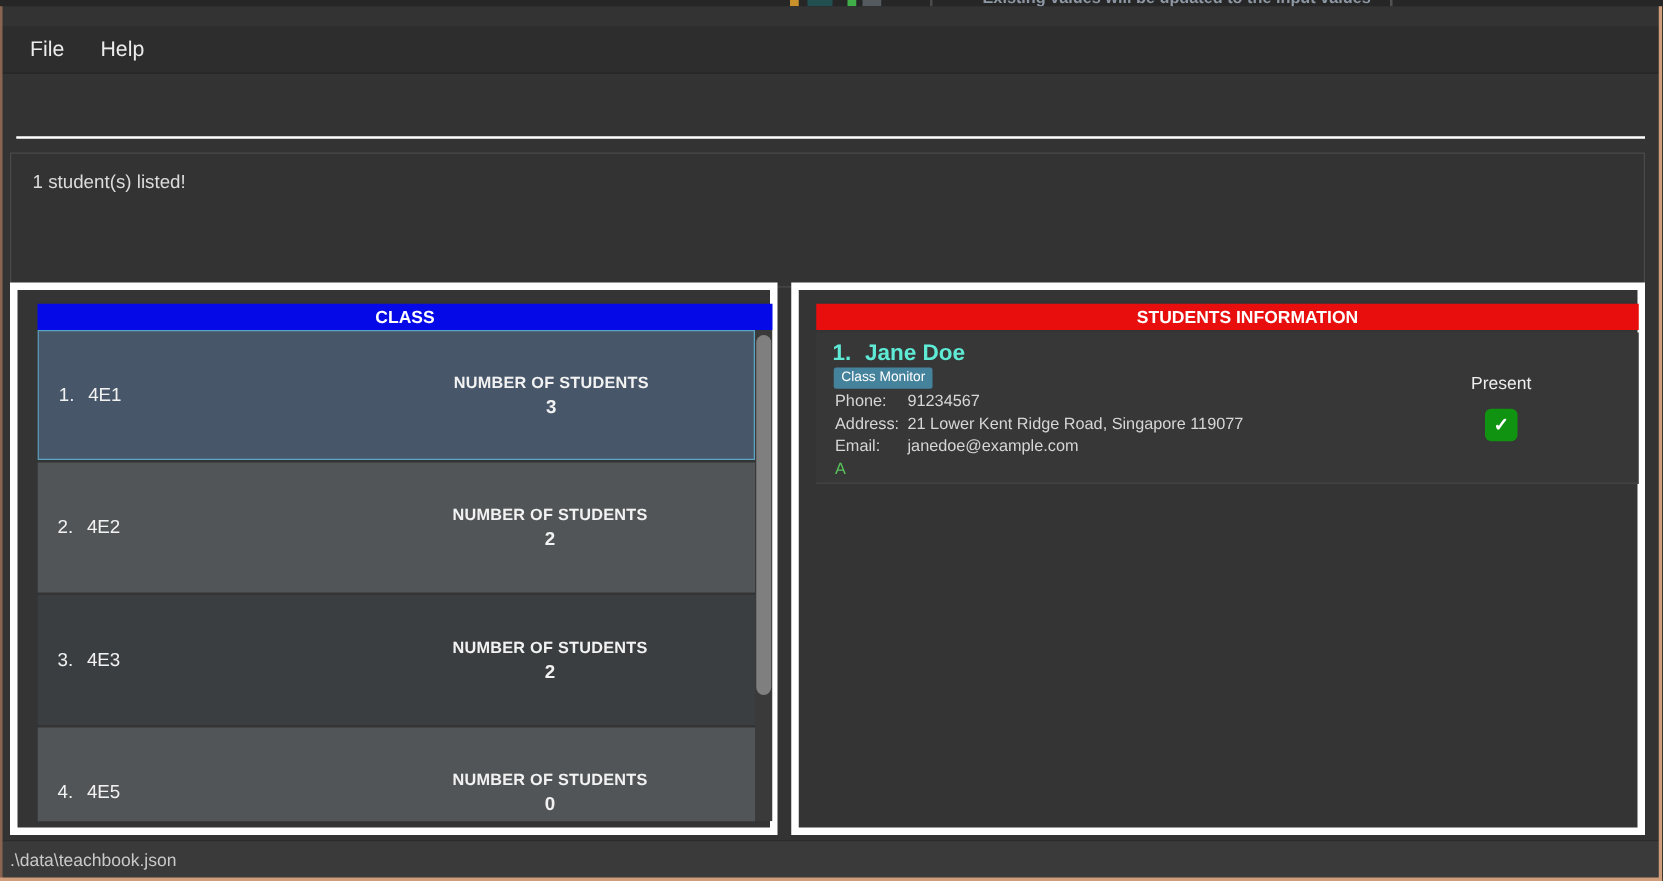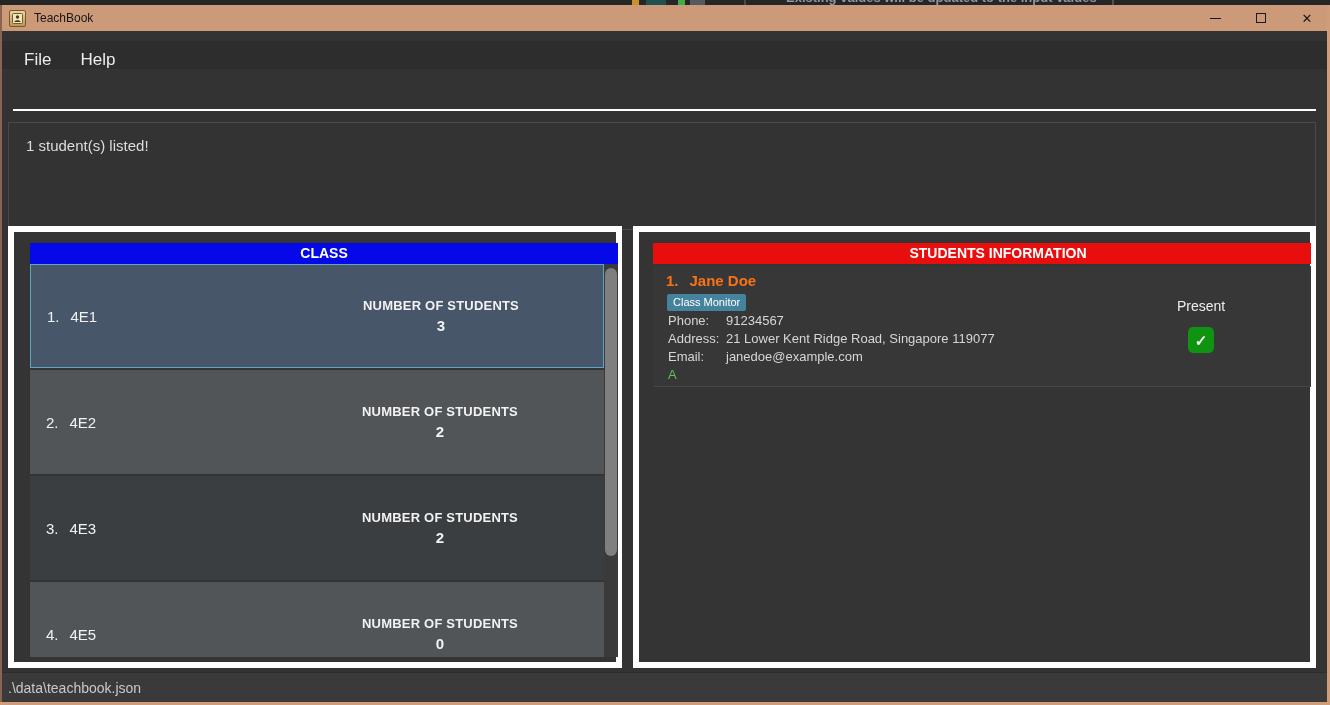--- a/index.html
+++ b/index.html
@@ -30,21 +30,21 @@
   .app-icon { width:17px; height:17px; border-radius:2px; background:linear-gradient(180deg,#ead79f, #c0954f); border:1px solid #6f5a35; display:flex; align-items:center; justify-content:center; }
   .app-icon svg { display:block; }
   .titlebar-title { margin-left:8px; font-size:12px; color:#161616; }
   .win-controls { margin-left:auto; display:flex; height:100%; }
   .win-btn { width:46px; height:100%; display:flex; align-items:center; justify-content:center; cursor:default; }
   .glyph-min { width:11px; height:0; border-top:1px solid #1a1a1a; }
   .glyph-max { width:10px; height:10px; border:1px solid #1a1a1a; }
   .glyph-close { font-size:13px; color:#1a1a1a; line-height:1; }
 
   
-  .menubar { position:absolute; top:41px; left:0; width:100%; height:38px; background:#2d2d2d; border-bottom:1px solid #272727; display:flex; align-items:center; padding-left:18px; }
+  .menubar { position:absolute; top:21px; left:0; width:100%; height:38px; background:#2d2d2d; border-bottom:1px solid #272727; display:flex; align-items:center; padding-left:18px; }
   .menu-item { font-size:17px; color:#ececec; margin-right:17px; padding:4px 6px; cursor:default; }
 
   
   .command-area { position:absolute; top:69px; left:0; width:100%; height:53px; background:#333333; }
   .command-input { position:absolute; left:13px; right:14px; top:6px; height:36px; background:transparent; border:none; border-bottom:2px solid #ffffff; color:#ededed; font-size:15px; font-family:"Liberation Sans", sans-serif; outline:none; }
 
   
   .result-box { position:absolute; top:122px; left:8px; width:1308px; height:108px; background:#333333; border:1px solid #4a4a4a; }
   .result-text { position:absolute; left:17px; top:14px; font-size:15px; color:#dcdcdc; }
 
@@ -68,21 +68,21 @@
   .class-stats { position:absolute; left:325px; width:170px; top:50%; transform:translateY(-50%); text-align:center; color:#f2f2f2; }
   .stats-label { display:block; font-size:13px; font-weight:600; letter-spacing:0.2px; }
   .stats-count { display:block; font-size:15px; font-weight:700; margin-top:4px; }
 
   
   .scrollbar { position:absolute; right:0; top:0; width:14px; height:100%; background:#3a3a3a; }
   .scroll-thumb { position:absolute; left:1px; top:4px; width:12px; height:288px; background:#7f7f7f; border-radius:6px; }
 
   
   .student-card { position:absolute; left:14px; top:34px; width:658px; height:121px; background:#373737; border-bottom:1px solid #454545; }
-  .stu-name-row { position:absolute; left:13px; top:6px; font-size:15px; font-weight:700; color:#f97316; white-space:nowrap; }
+  .stu-name-row { position:absolute; left:13px; top:6px; font-size:18px; font-weight:700; color:#5eead4; white-space:nowrap; }
   .stu-index { margin-right:11px; }
   .tag { position:absolute; left:14px; top:28px; background:#45839d; color:#ffffff; font-size:11px; padding:2px 6px 3px 6px; border-radius:2px; }
   .field-row { position:absolute; left:15px; font-size:13px; color:#d6d6d6; white-space:nowrap; }
   .field-label { display:inline-block; width:58px; }
   .row-phone   { top:47px; }
   .row-address { top:65px; }
   .row-email   { top:83px; }
   .grade { position:absolute; left:15px; top:101px; font-size:13px; color:#58c35b; }
   .attendance { position:absolute; left:493px; top:32px; width:110px; text-align:center; }
   .attendance-label { font-size:14px; color:#eeeeee; }
@@ -101,41 +101,20 @@
   <div class="top-strip">
     <span class="frag frag-a"></span>
     <span class="frag frag-b"></span>
     <span class="frag frag-c"></span>
     <span class="frag frag-d"></span>
     <span class="frag frag-e"></span>
     <span class="frag frag-f"></span>
     <span class="strip-text">Existing values will be updated to the input values</span>
   </div>
 
-  <div class="titlebar">
-    <div class="app-icon">
-      <svg width="11" height="11" viewBox="0 0 11 11">
-        <rect x="0.5" y="0.5" width="10" height="10" rx="1" fill="#f3e6b8" stroke="#6f5a35"></rect>
-        <circle cx="5.5" cy="4" r="1.7" fill="#4a3a1f"></circle>
-        <path d="M2.3 9 C2.6 6.8 8.4 6.8 8.7 9 Z" fill="#4a3a1f"></path>
-      </svg>
-    </div>
-    <span class="titlebar-title">TeachBook</span>
-    <div class="win-controls">
-      <div class="win-btn">
-          <span class="glyph-min"></span>
-        </div>
-      <div class="win-btn">
-          <span class="glyph-max"></span>
-        </div>
-      <div class="win-btn">
-          <span class="glyph-close">✕</span>
-        </div>
-    </div>
-  </div>
 
   <div class="menubar">
     <div class="menu-item">File</div>
     <div class="menu-item">Help</div>
   </div>
 
   <div class="command-area">
     <input class="command-input" type="text" placeholder="" style="">
   </div>
 

